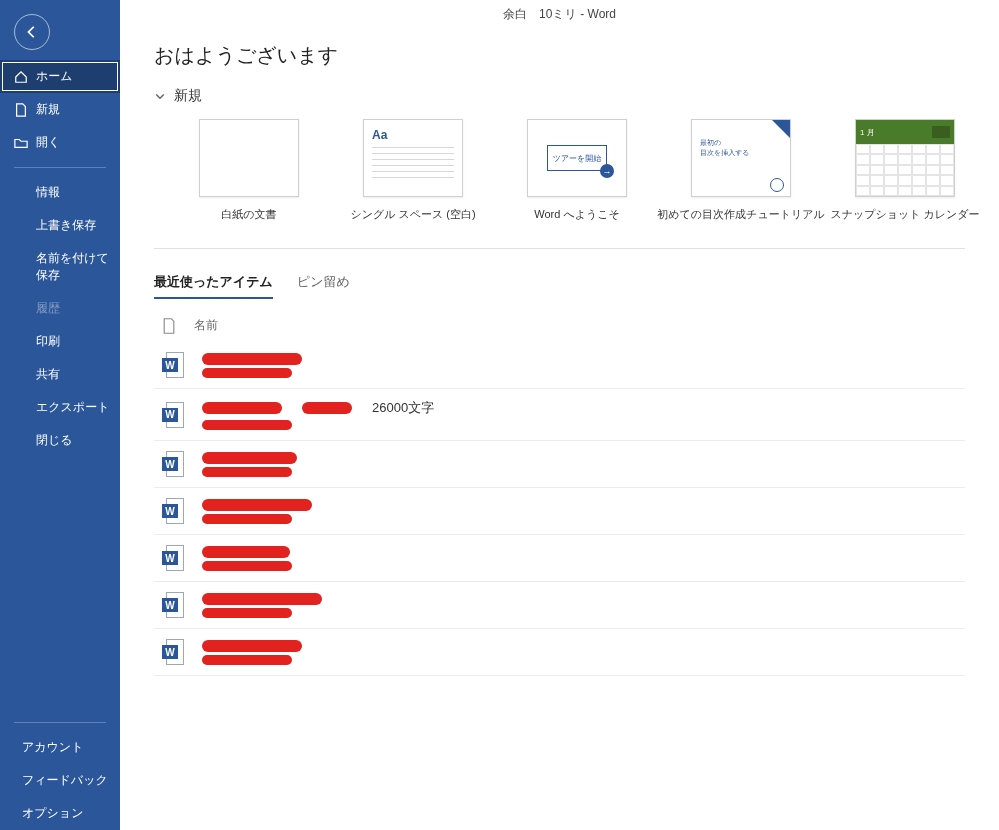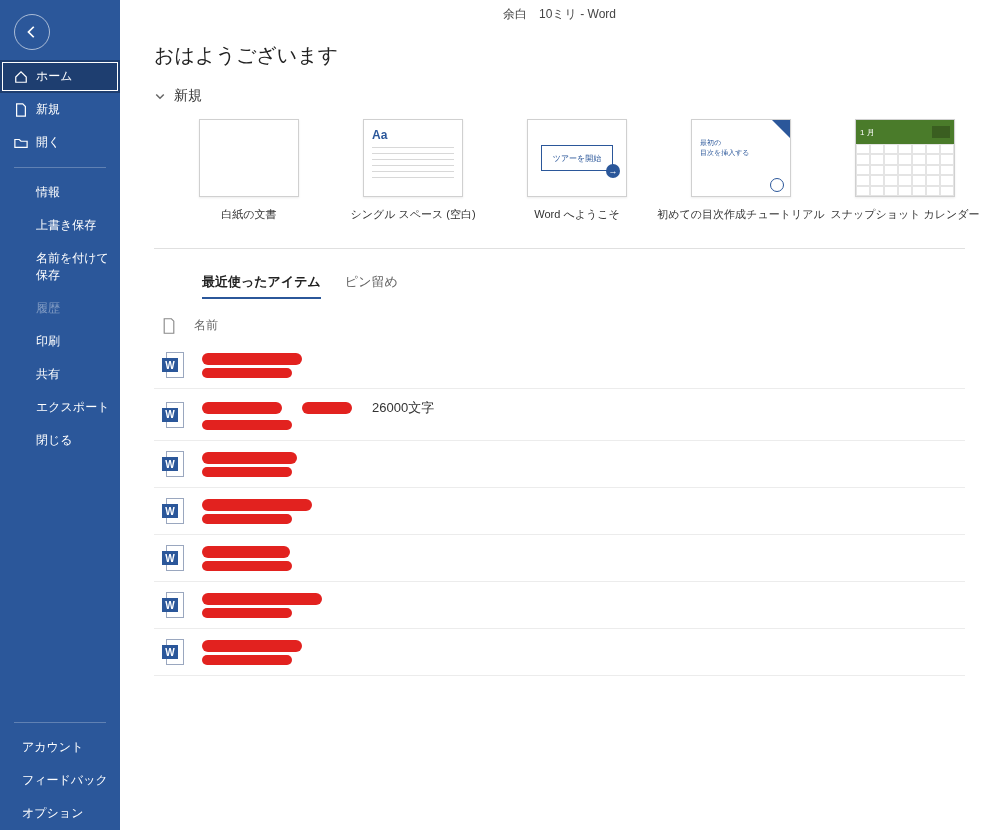--- a/index.html
+++ b/index.html
@@ -30,39 +30,39 @@
   .templates { display: flex; gap: 54px; padding-left: 40px; padding-bottom: 14px; }
   .tmpl { width: 110px; display: flex; flex-direction: column; align-items: center; gap: 10px; cursor: pointer; }
   .tmpl .thumb { width: 100px; height: 78px; border: 1px solid #d0d0d0; background: #fff; box-shadow: 0 1px 2px rgba(0,0,0,.08); position: relative; overflow: hidden; }
   .tmpl .cap { font-size: 11px; color: #333; text-align: center; white-space: nowrap; }
   
   .th-blank { background: #fff; }
   .th-single { padding: 8px; }
   .th-single .aa { color: #2b579a; font-size: 12px; font-weight: bold; }
   .th-single .ln { height: 1px; background: #d8d8d8; margin-top: 5px; }
   .th-welcome { display: flex; align-items: center; justify-content: center; }
-  .th-welcome .box { width: 72px; height: 26px; border: 1px solid #2b579a; display: flex; align-items: center; justify-content: center; font-size: 8px; color: #2b579a; position: relative; }
+  .th-welcome .box { width: 60px; height: 26px; border: 1px solid #2b579a; display: flex; align-items: center; justify-content: center; font-size: 8px; color: #2b579a; position: relative; }
   .th-welcome .go { position: absolute; right: -8px; bottom: -8px; width: 14px; height: 14px; border-radius: 50%; background: #2b579a; display: flex; align-items: center; justify-content: center; }
   .th-welcome .go::after { content: "→"; color: #fff; font-size: 9px; }
   .th-toc { border: 1px solid #d0d0d0; }
   .th-toc .corner { position: absolute; top: 0; right: 0; border-style: solid; border-width: 0 18px 18px 0; border-color: transparent #2b579a transparent transparent; }
   .th-toc .txt { font-size: 7px; color: #2b579a; padding: 18px 8px 0 8px; line-height: 1.4; }
   .th-toc .foot { position: absolute; bottom: 4px; right: 6px; width: 14px; height: 14px; border: 1px solid #2b579a; border-radius: 50%; }
   .th-cal { display: flex; flex-direction: column; }
   .th-cal .hdr { height: 24px; background: #4a7b2a; color: #fff; font-size: 8px; padding: 2px 4px; display: flex; align-items: center; justify-content: space-between; }
   .th-cal .hdr .pic { width: 18px; height: 12px; background: #3a5e20; }
   .th-cal .grid { flex: 1; display: grid; grid-template-columns: repeat(7,1fr); grid-template-rows: repeat(5,1fr); }
   .th-cal .grid div { border: .5px solid #e4e4e4; }
 
   .hr { border: none; border-top: 1px solid #e0e0e0; margin: 12px 0 24px 0; }
 
   
   .tabs { display: flex; gap: 24px; font-size: 13px; margin-bottom: 10px; }
   .tab { padding-bottom: 6px; cursor: pointer; color: #666; }
-  .tab.active { color: #222; border-bottom: 2px solid #2b579a; font-weight: 600; margin-left: 48px; }
+  .tab.active { color: #222; border-bottom: 2px solid #2b579a; font-weight: 600; }
 
   
   .list-hdr { display: flex; align-items: center; gap: 18px; padding: 8px 0 8px 8px; font-size: 12px; color: #666; }
   .list-hdr .fic { width: 14px; height: 16px; }
   .file-list { }
   .file-row { display: flex; align-items: center; gap: 18px; padding: 10px 0 10px 8px; border-bottom: 1px solid #ececec; cursor: pointer; }
   .file-row .info { display: flex; flex-direction: column; gap: 3px; }
   .file-row .redact1 { width: 120px; height: 12px; background: #e2221f; border-radius: 6px; }
   .file-row .redact2 { width: 90px; height: 10px; background: #e2221f; border-radius: 5px; }
   .file-row .titleline { font-size: 13px; color: #333; display: flex; align-items: center; gap: 20px; }

